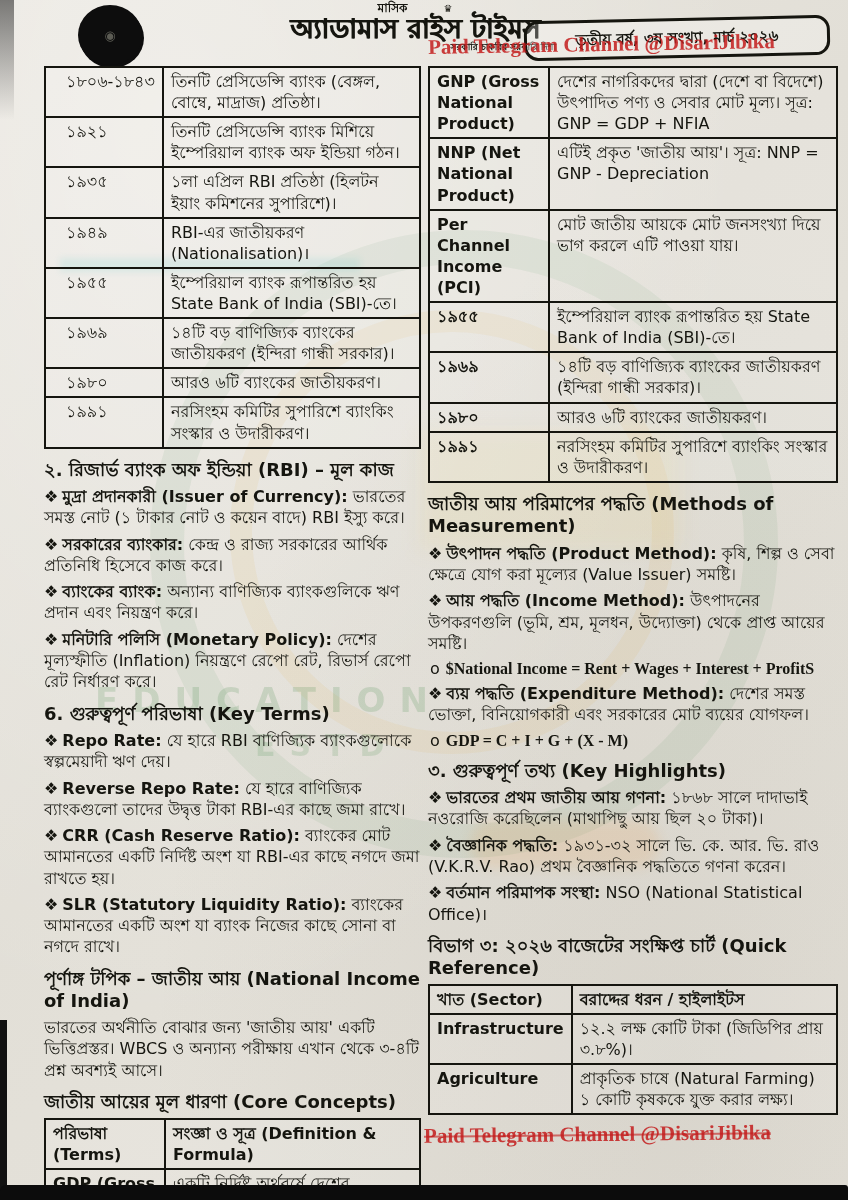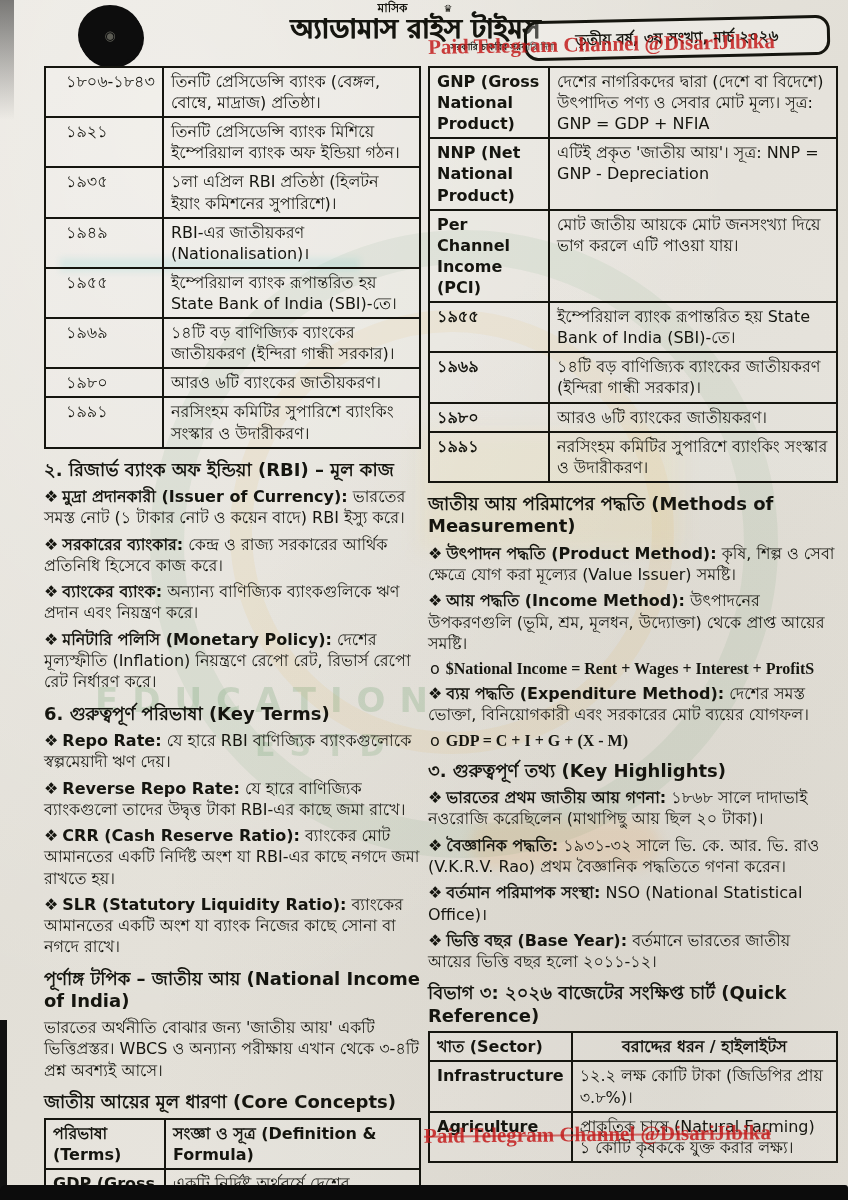--- a/index.html
+++ b/index.html
@@ -192,28 +192,27 @@
       <p class="bullet"><span class="bm">❖</span><span class="lead">উৎপাদন পদ্ধতি (Product Method):</span> <span>কৃষি, শিল্প ও সেবা ক্ষেত্রে যোগ করা মূল্যের (Value Issuer) সমষ্টি।</span></p>
       <p class="bullet"><span class="bm">❖</span><span class="lead">আয় পদ্ধতি (Income Method):</span> <span>উৎপাদনের উপকরণগুলি (ভূমি, শ্রম, মূলধন, উদ্যোক্তা) থেকে প্রাপ্ত আয়ের সমষ্টি।</span></p>
       <p class="formula"><span class="fm">o</span><span>$National Income = Rent + Wages + Interest + ProfitS</span></p>
       <p class="bullet"><span class="bm">❖</span><span class="lead">ব্যয় পদ্ধতি (Expenditure Method):</span> <span>দেশের সমস্ত ভোক্তা, বিনিয়োগকারী এবং সরকারের মোট ব্যয়ের যোগফল।</span></p>
       <p class="formula"><span class="fm">o</span><span>GDP = C + I + G + (X - M)</span></p>
 
       <div class="h-sec">৩. গুরুত্বপূর্ণ তথ্য (Key Highlights)</div>
       <p class="bullet"><span class="bm">❖</span><span class="lead">ভারতের প্রথম জাতীয় আয় গণনা:</span> <span>১৮৬৮ সালে দাদাভাই নওরোজি করেছিলেন (মাথাপিছু আয় ছিল ২০ টাকা)।</span></p>
       <p class="bullet"><span class="bm">❖</span><span class="lead">বৈজ্ঞানিক পদ্ধতি:</span> <span>১৯৩১-৩২ সালে ভি. কে. আর. ভি. রাও (V.K.R.V. Rao) প্রথম বৈজ্ঞানিক পদ্ধতিতে গণনা করেন।</span></p>
       <p class="bullet"><span class="bm">❖</span><span class="lead">বর্তমান পরিমাপক সংস্থা:</span> <span>NSO (National Statistical Office)।</span></p>
-      <p class="bullet"><span class="bm">❖</span><span class="lead">ভিত্তি বছর (Base Year):</span> <span>বর্তমানে ভারতের জাতীয় আয়ের ভিত্তি বছর হলো ২০১১-১২।</span></p>
 
       <div class="h-sec">বিভাগ ৩: ২০২৬ বাজেটের সংক্ষিপ্ত চার্ট (Quick Reference)</div>
       <table>
         <tbody>
             <tr>
           <th class="term">খাত (Sector)</th>
-          <th style="text-align:center;">বরাদ্দের ধরন / হাইলাইটস</th>
+          <th style="text-align:left;">বরাদ্দের ধরন / হাইলাইটস</th>
         </tr>
         <tr>
               <td class="term">Infrastructure</td>
               <td>১২.২ লক্ষ কোটি টাকা (জিডিপির প্রায় ৩.৮%)।</td>
             </tr>
         <tr>
               <td class="term">Agriculture</td>
               <td>প্রাকৃতিক চাষে (Natural Farming) ১ কোটি কৃষককে যুক্ত করার লক্ষ্য।</td>
             </tr>
 

